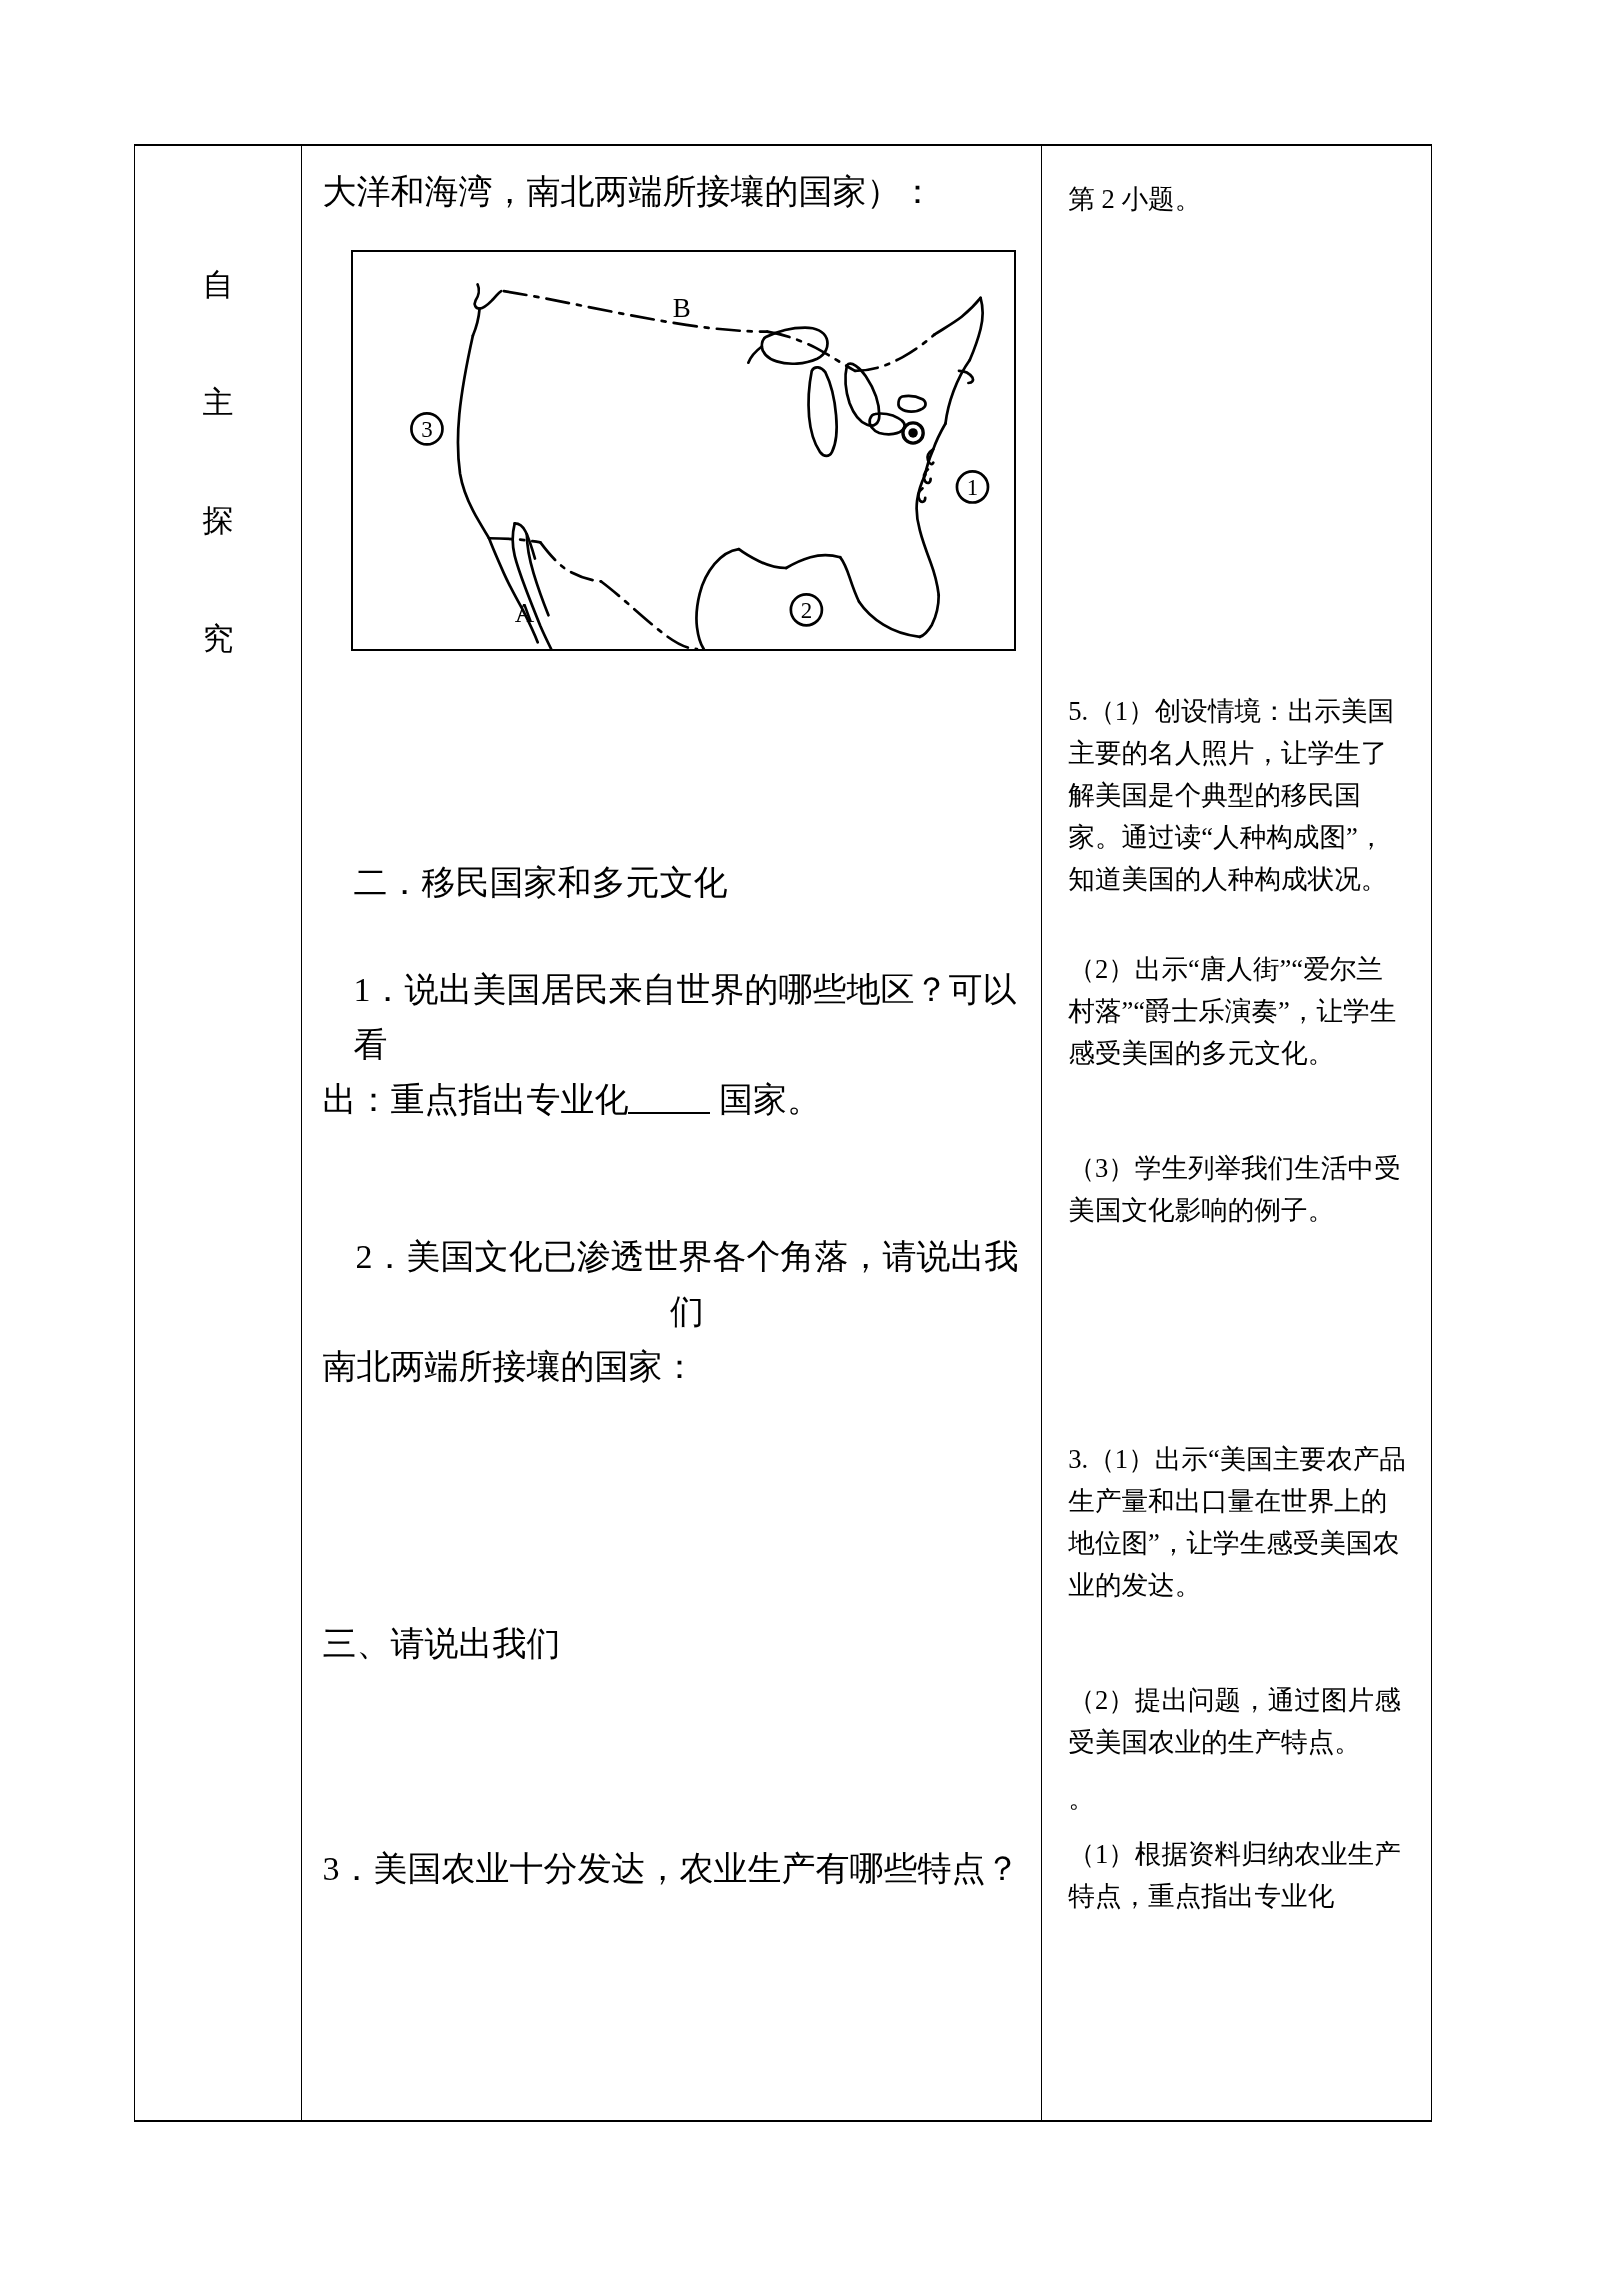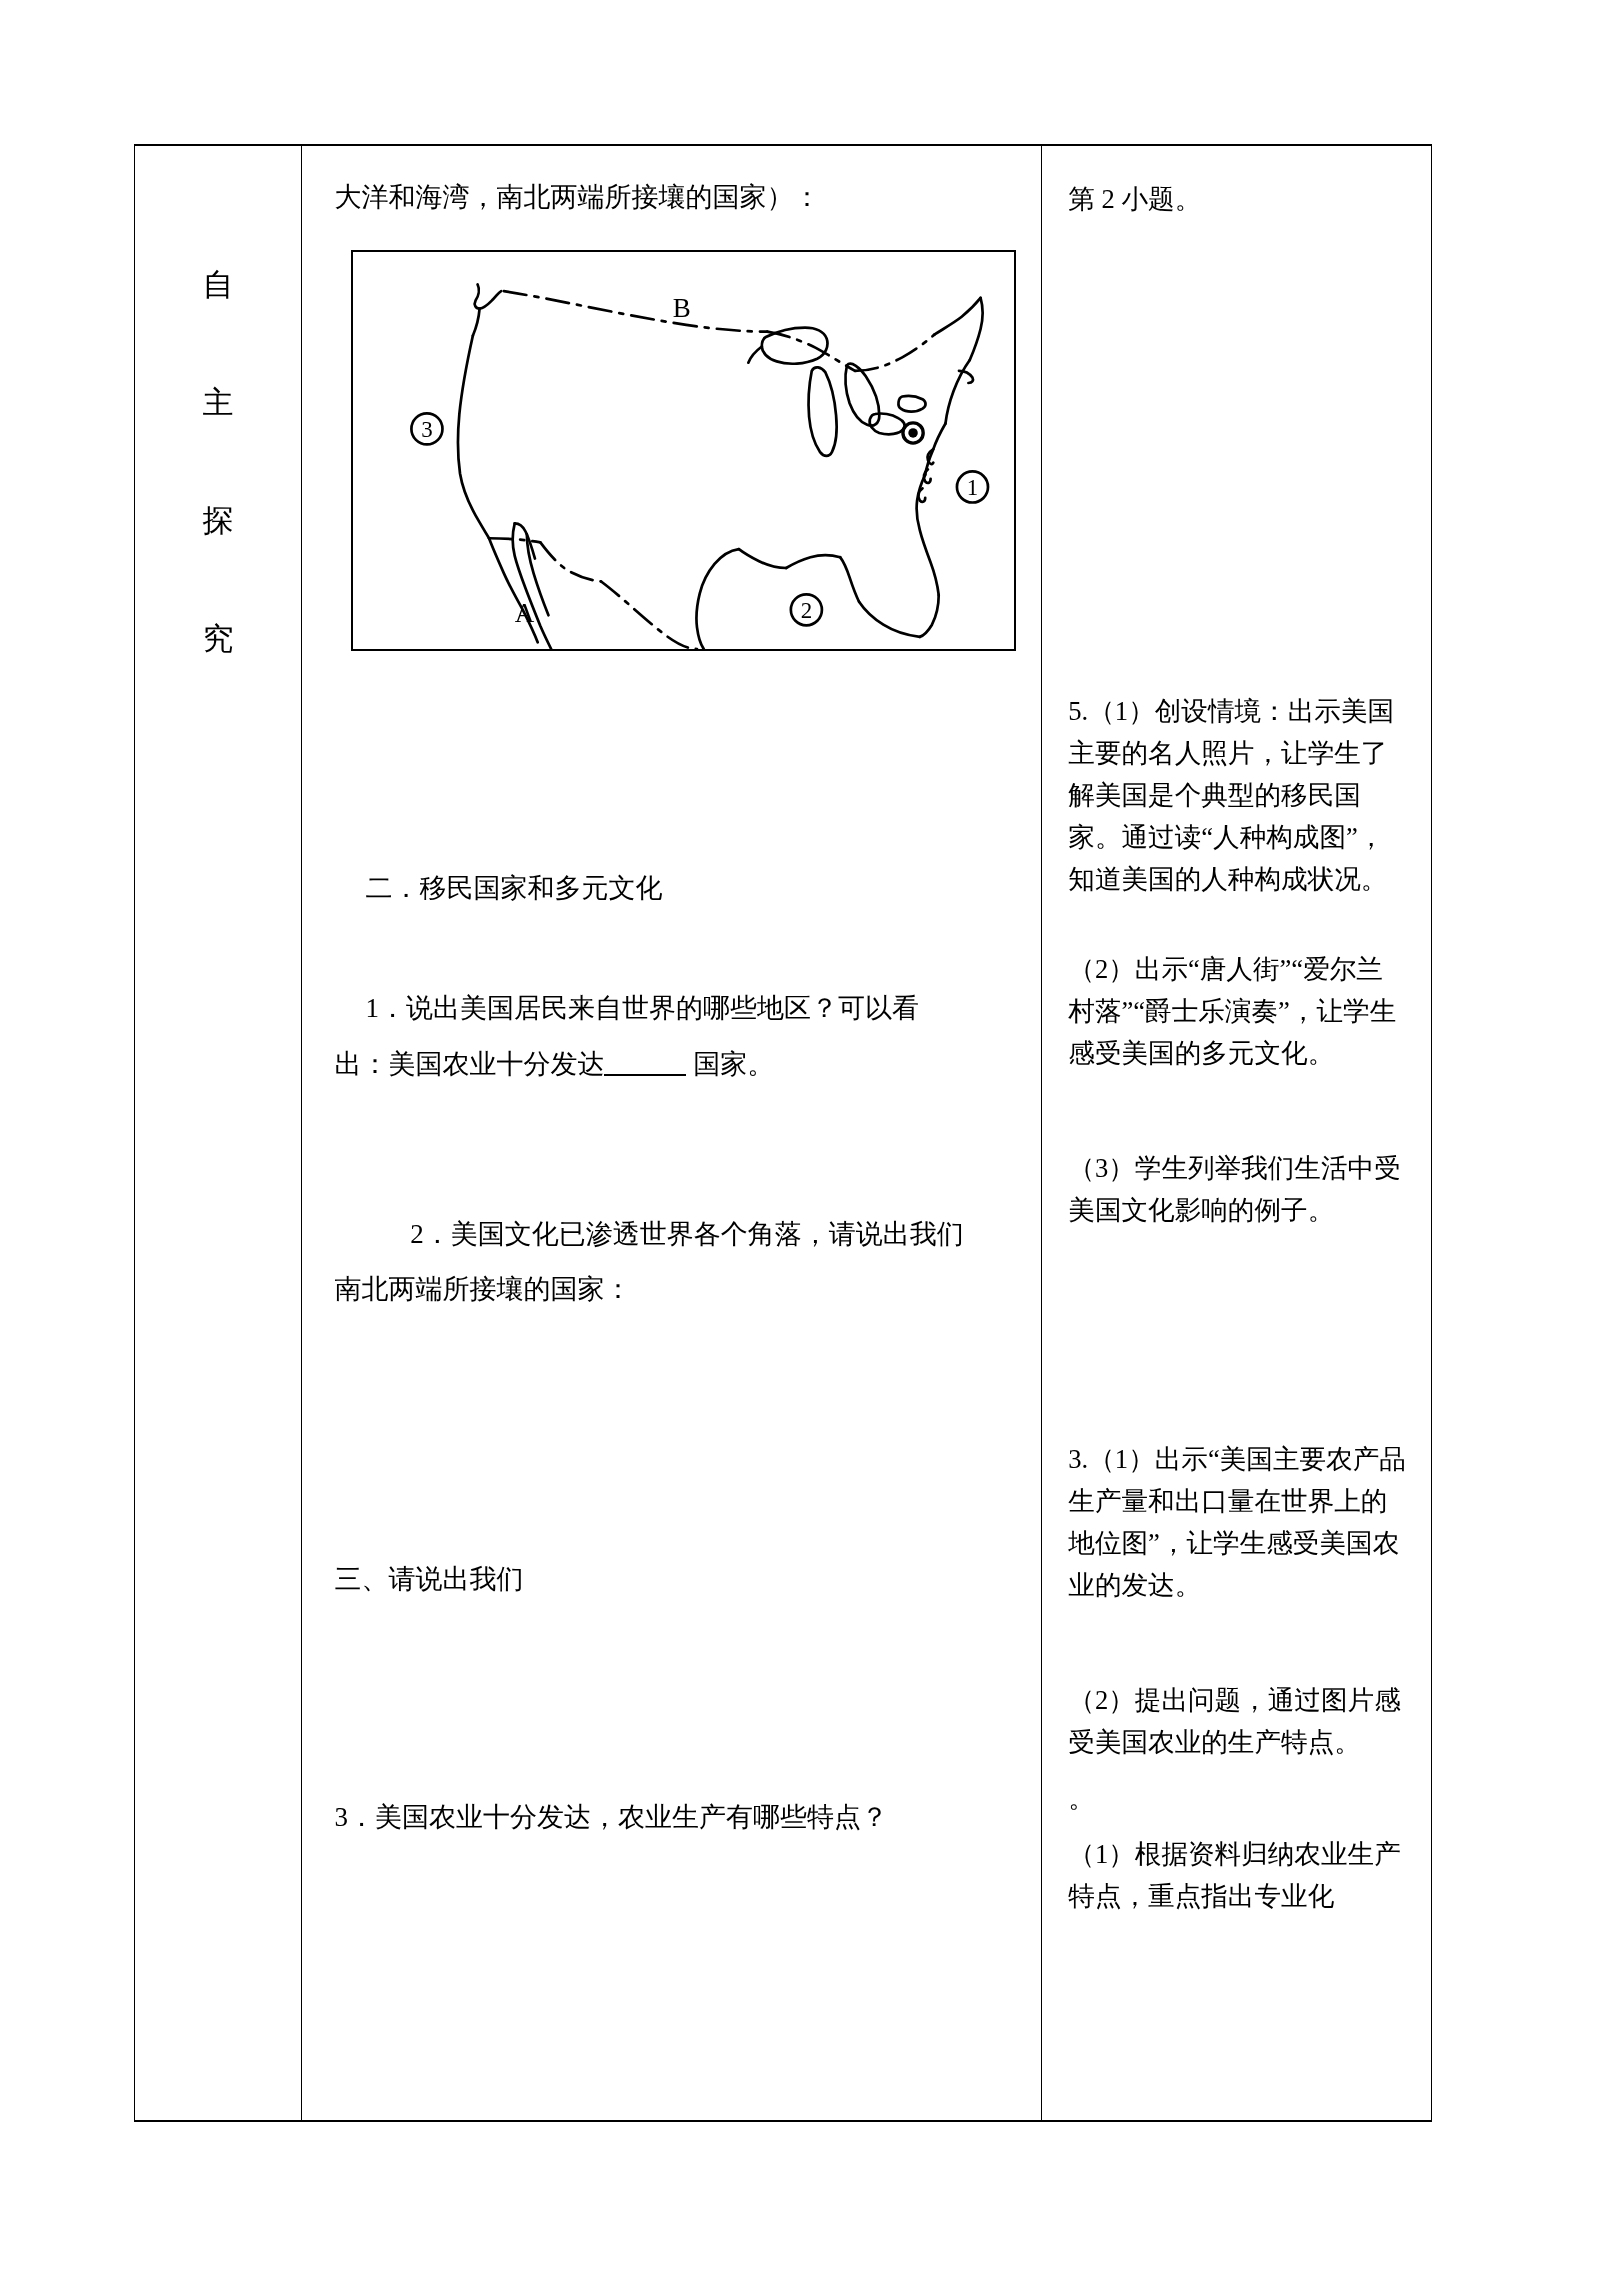--- a/index.html
+++ b/index.html
@@ -73,22 +73,22 @@
   }
 
   
   .content {
     position: relative;
     padding: 17.7px 20.4px 0 20.4px;
     font-size: 27px;
     line-height: 1.62;
   }
   .content p {
-    margin: 12px;
-    font-size: 27px;
+    margin: 0;
+    font-size: 34px;
     line-height: 1.62;
   }
   .para-head { margin: 0; }
   .indent-1 { text-indent: 0; padding-left: 31px; }
   .indent-2 { text-indent: 0; padding-left: 31px; text-align: center; }
   .blank-fill {
     display: inline-block;
     width: 82px;
     border-bottom: 2px solid #000;
     vertical-align: -2.7px;
@@ -301,21 +301,21 @@
             </svg>
           </div>
 
           <div class="gap-xxl"></div>
 
           <p class="indent-1">二．移民国家和多元文化</p>
 
           <div class="gap-md"></div>
 
           <p class="indent-1">1．说出美国居民来自世界的哪些地区？可以看</p>
-          <p><span>出：美国农业十分发达</span><span class="blank-fill"></span> <span>国家。</span></p>
+          <p><span>出：重点指出专业化</span><span class="blank-fill"></span> <span>国家。</span></p>
 
           <div class="gap-lg"></div>
 
           <p class="indent-2">2．美国文化已渗透世界各个角落，请说出我们</p>
           <p>南北两端所接壤的国家：</p>
 
           <div class="gap-xl"></div>
           <div class="gap-md"></div>
 
           <p>三、请说出我们</p>

